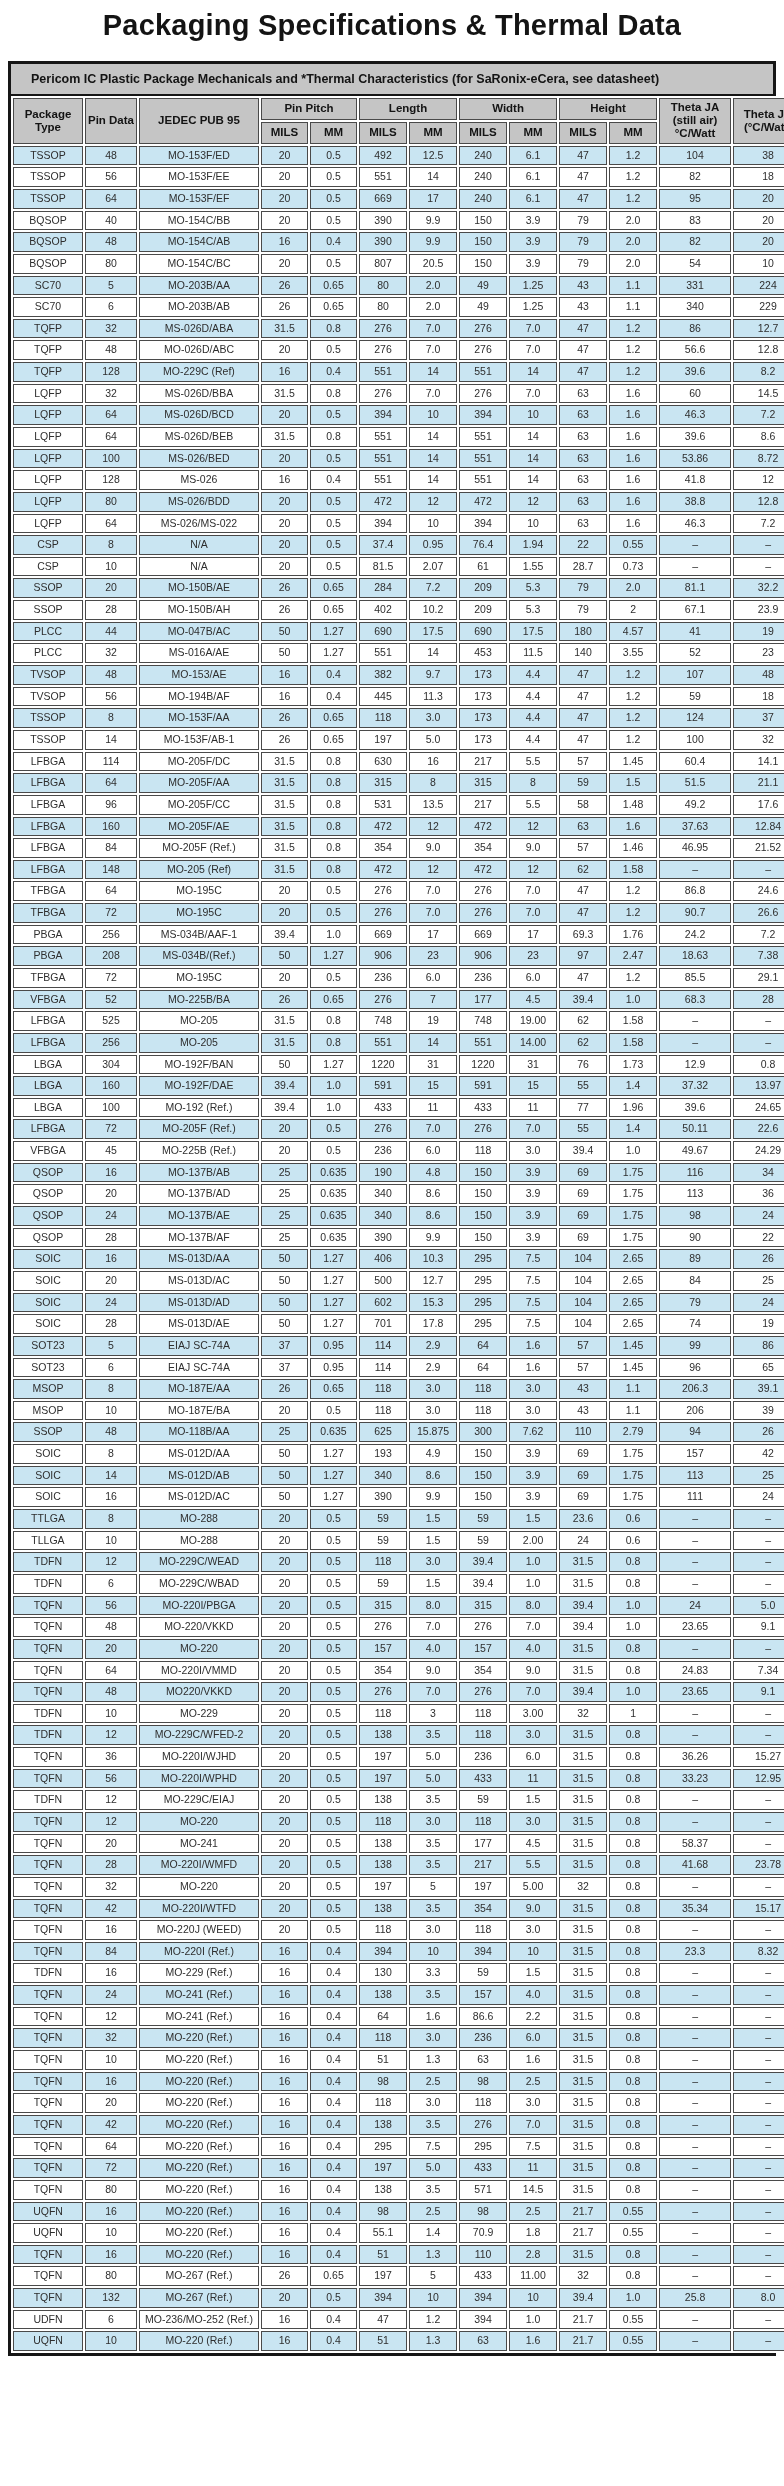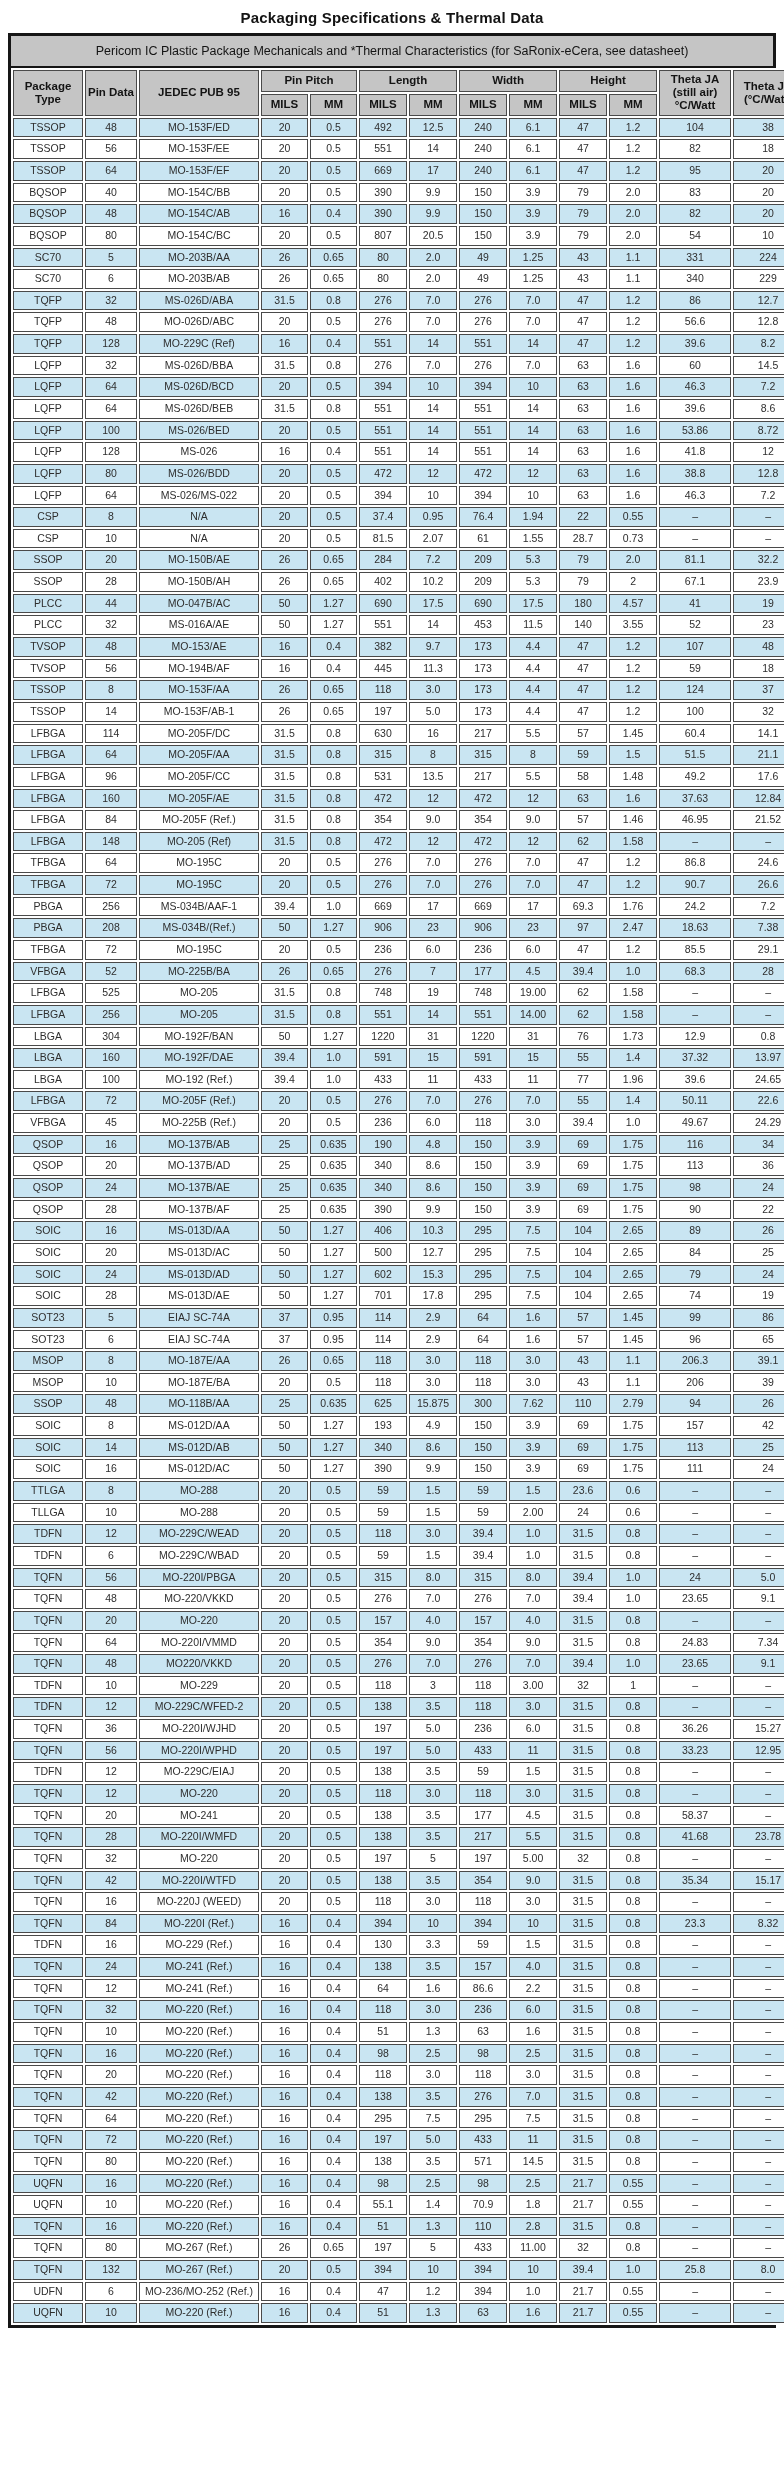--- a/index.html
+++ b/index.html
@@ -10,36 +10,36 @@
     --text:#2e2e2e;
   }
   html,body{margin:0;padding:0;background:#ffffff;}
   body{
     width:784px;
     font-family:"Liberation Sans","DejaVu Sans",sans-serif;
     color:var(--text);
   }
   .page-title{
     text-align:center;
-    font-size:15px;
+    font-size:29px;
     font-weight:bold;
     color:#141414;
-    padding:9px 0 7px 0;
+    padding:9px 0 19px 0;
     letter-spacing:0.2px;
   }
   .table-frame{
     margin:0 8px 8px 8px;
     border:3px solid var(--outer);
     background:#ffffff;
   }
   .table-subtitle{
     background:var(--header-bg);
-    font-weight:normal;
+    font-weight:bold;
     font-size:12.5px;
-    text-align:center;
+    text-align:left;
     color:#141414;
     padding:8px 20px;
     border-bottom:2px solid var(--outer);
   }
   table.spec{
     table-layout:fixed;
     width:100%;
     border-collapse:separate;
     border-spacing:2px;
     background:#ffffff;

